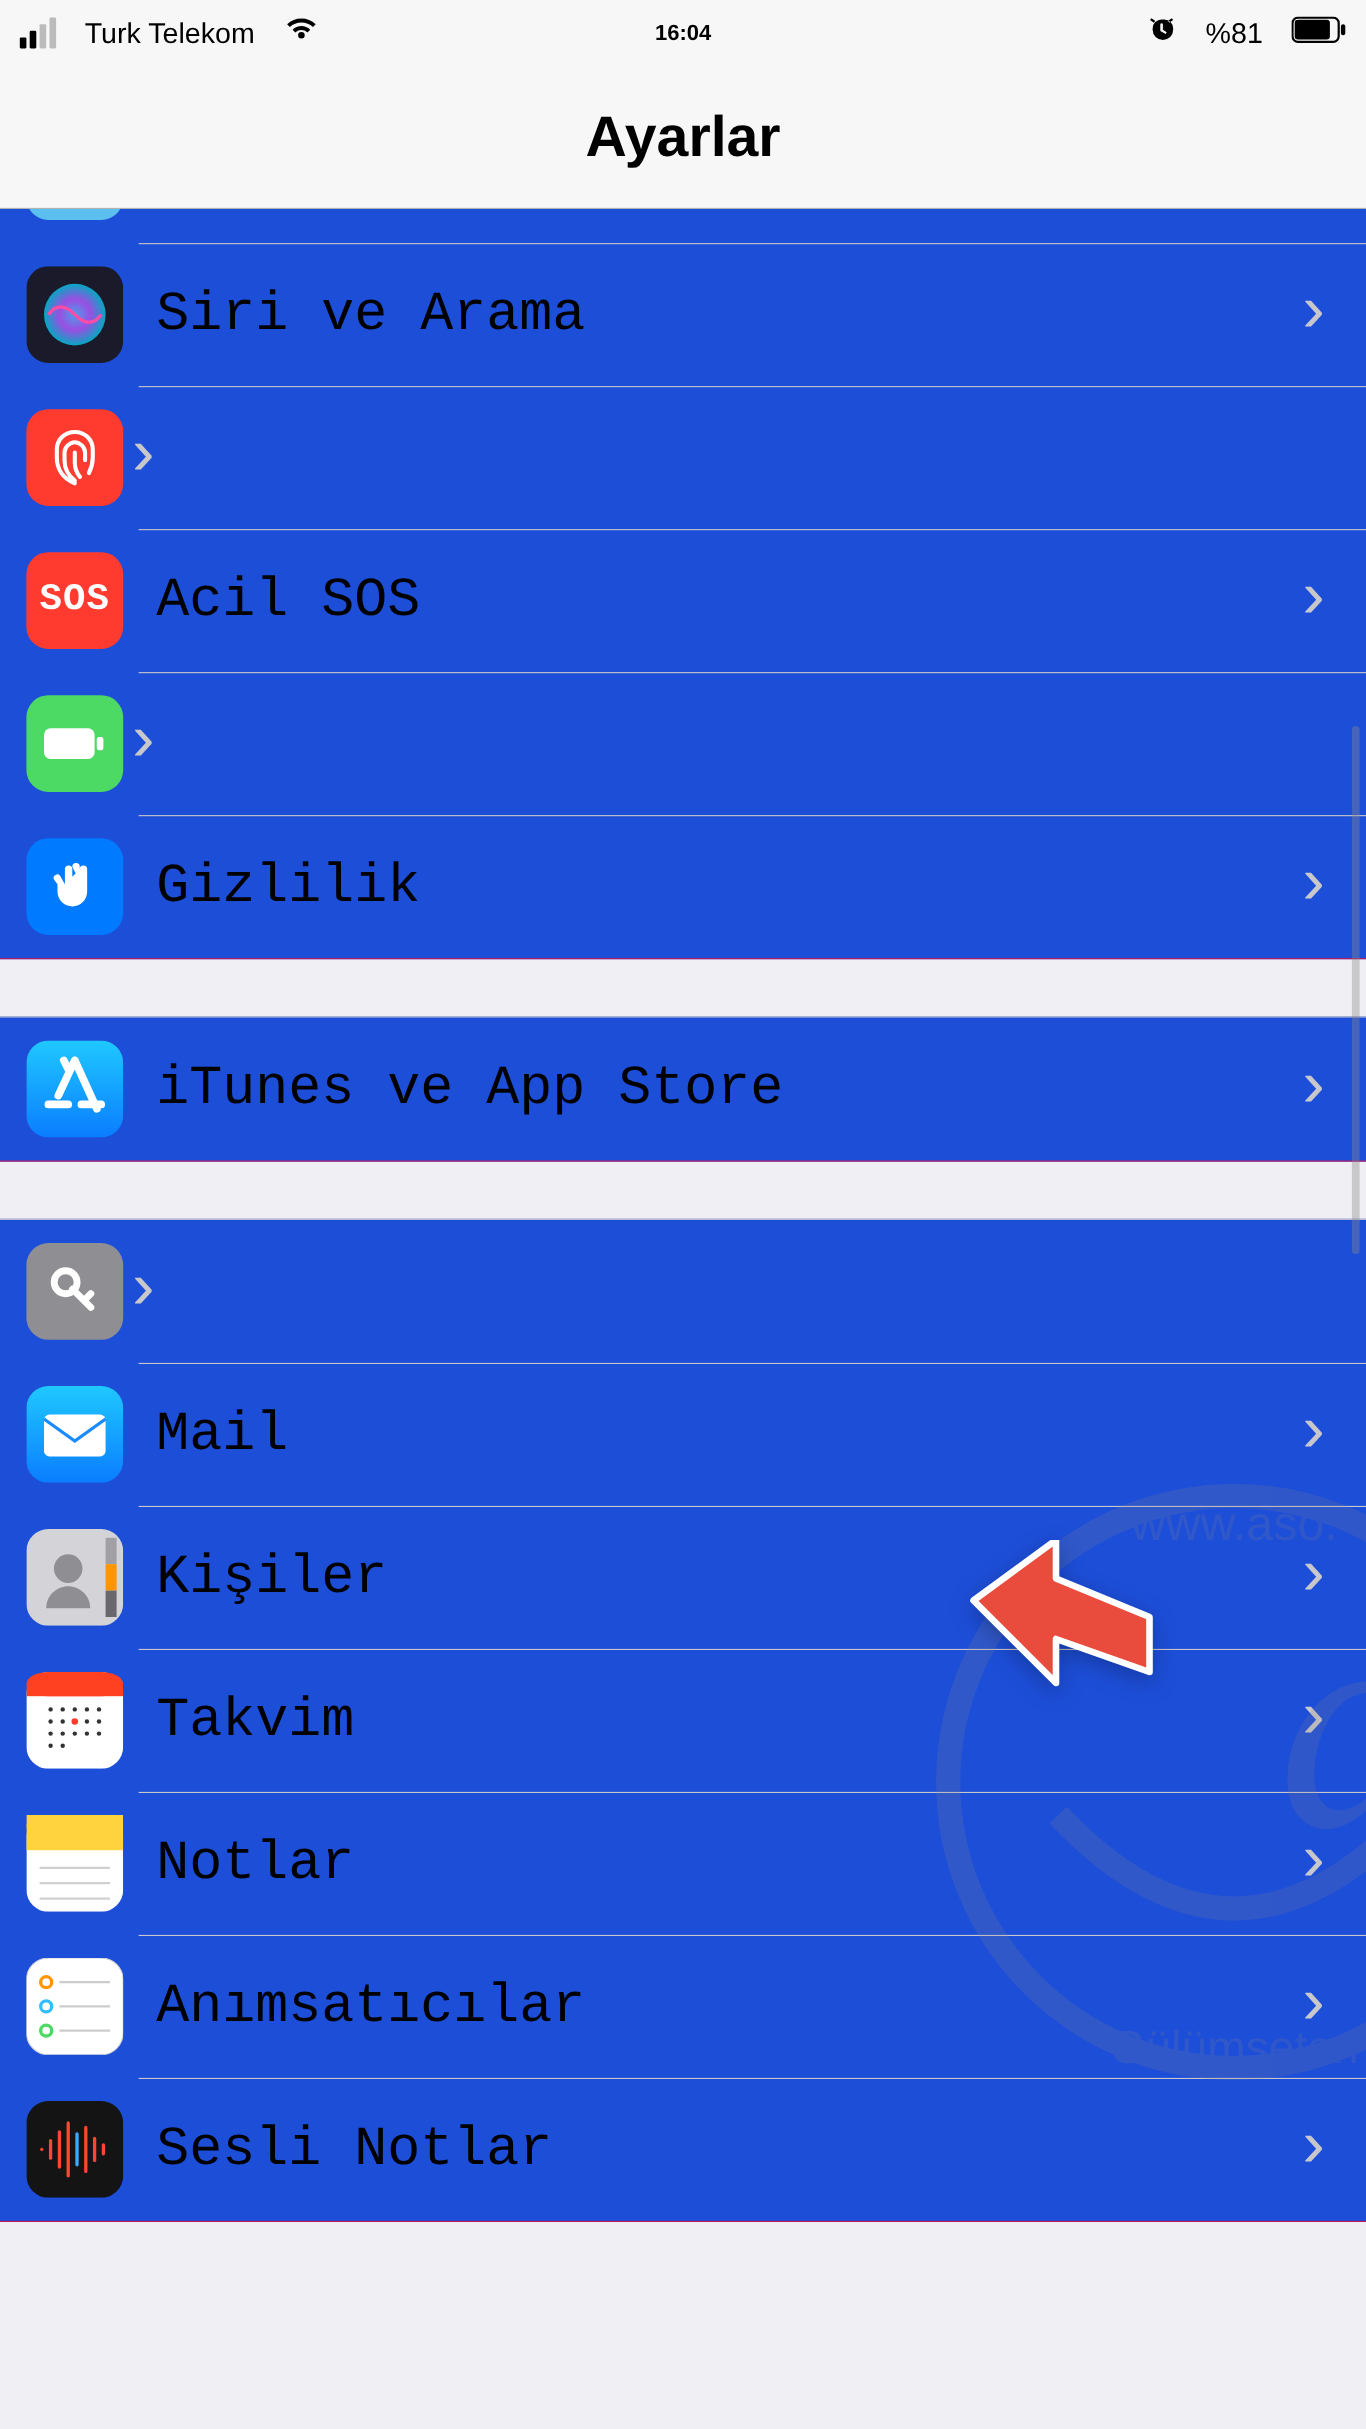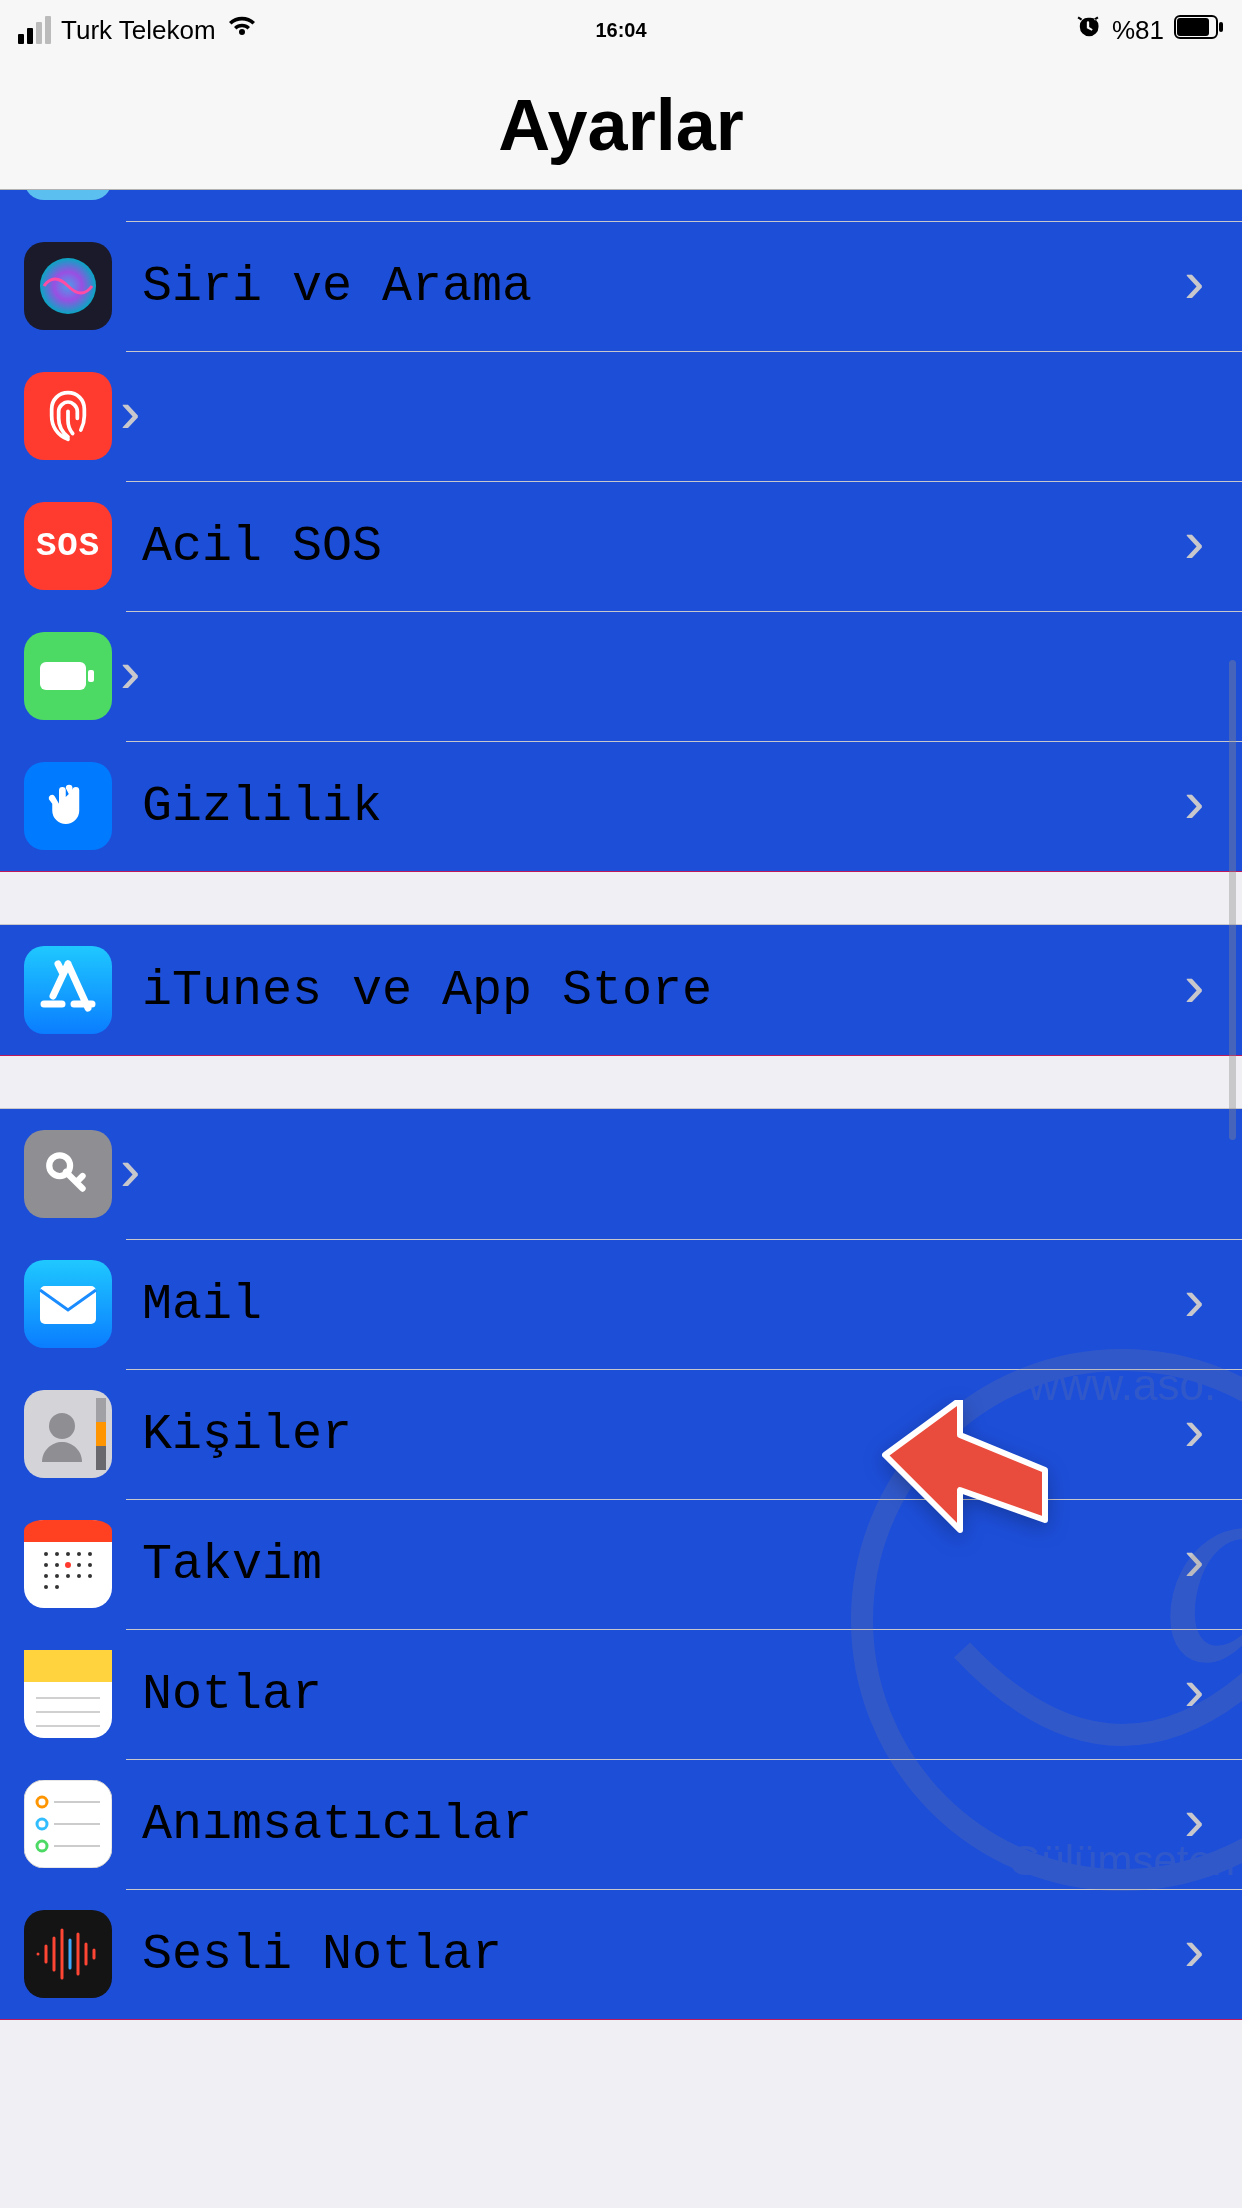--- a/index.html
+++ b/index.html
@@ -15,31 +15,31 @@
       height: 60px;
       background: #f7f7f8;
       display: flex;
       align-items: center;
       justify-content: space-between;
       padding: 0 18px;
       font-size: 26px;
       font-weight: 500;
       color: #000;
     }
-    .status-left, .status-right { display: flex; align-items: center; gap: 10px; }
+    .status-left, .status-right { display: flex; align-items: center; gap: 26px; }
     .status-center { position: absolute; left: 50%; transform: translateX(-50%); font-weight: 600; font-size: 20px; }
     .nav-bar {
       height: 130px;
       background: linear-gradient(#f7f7f8, #f7f7f8);
       border-bottom: 1px solid #b2b2b2;
       display: flex;
       align-items: center;
       justify-content: center;
     }
-    .nav-title { font-size: 72px; font-weight: 600; color: #000; }
+    .nav-title { font-size: 52px; font-weight: 600; color: #000; }
     .content {
       position: relative;
       height: 2018px;
       overflow: hidden;
     }
     .scroll-inner {
       position: relative;
       top: -100px;
     }
     .section { background: #1d4ed8; border-top: 1px solid #c8c7cc; border-bottom: 1px solid #be185d; font-family: Liberation Mono, monospace; }

